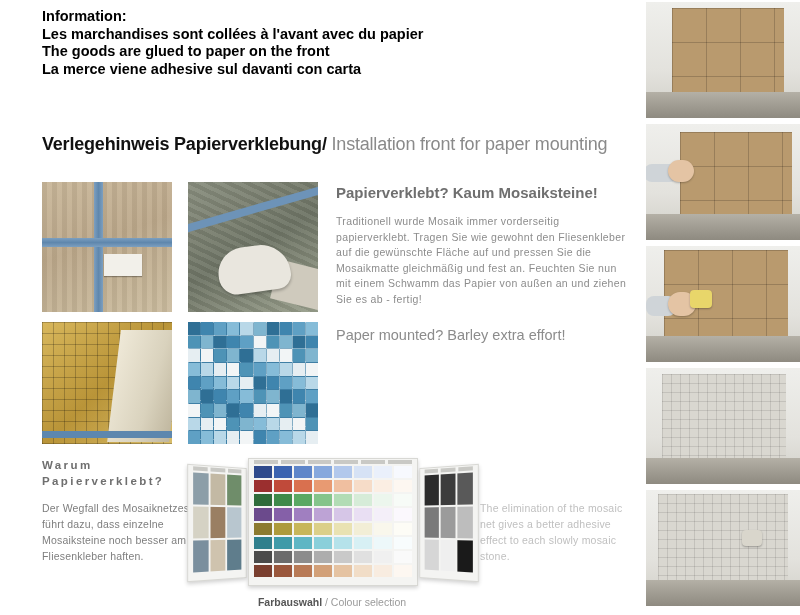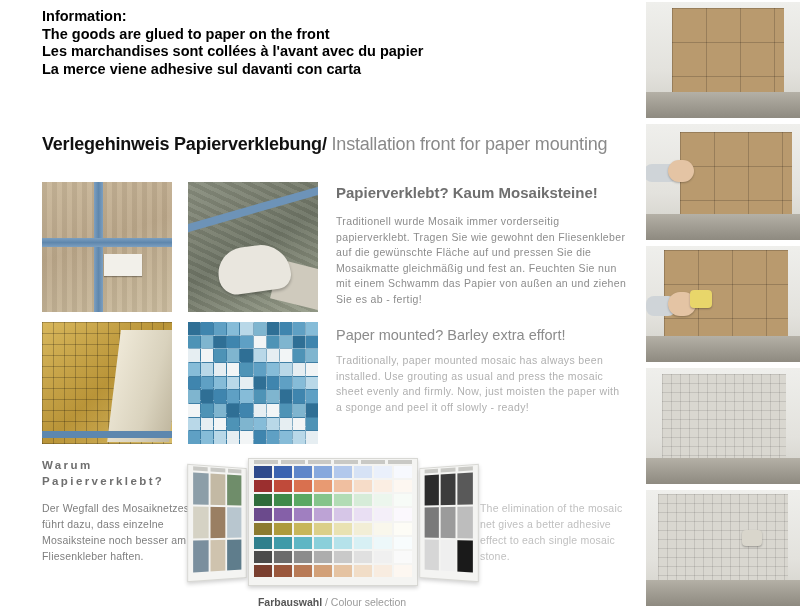--- a/index.html
+++ b/index.html
@@ -334,22 +334,22 @@
 </style>
 </head>
 <body>
 
 <div class="page">
 
   <div class="left-col">
 
     <div class="info-block">
       <div class="line">Information:</div>
+      <div class="line">Les marchandises sont collées à l'avant avec du papier</div>
       <div class="line">The goods are glued to paper on the front</div>
-      <div class="line">Les marchandises sont collées à l'avant avec du papier</div>
       <div class="line">La merce viene adhesive sul davanti con carta</div>
     </div>
 
     <div class="guide-title">
       <span class="de">Verlegehinweis Papierverklebung/</span><span class="en"> Installation front for paper mounting</span>
     </div>
 
     <div class="ph ph-1">
       <div class="bg"></div>
       <div class="tape-v"></div>
@@ -463,28 +463,25 @@
           <i style="background: rgb(134, 188, 216);"></i>
           <i style="background: rgb(185, 216, 232);"></i>
           <i style="background: rgb(230, 238, 242);"></i>
         </div>
     </div>
 
     <div class="txt-h1">Papierverklebt? Kaum Mosaiksteine!</div>
     <div class="txt-p1">Traditionell wurde Mosaik immer vorderseitig papierverklebt. Tragen Sie wie gewohnt den Fliesenkleber auf die gewünschte Fläche auf und pressen Sie die Mosaikmatte gleichmäßig und fest an. Feuchten Sie nun mit einem Schwamm das Papier von außen an und ziehen Sie es ab - fertig!</div>
 
     <div class="txt-h2">Paper mounted? Barley extra effort!</div>
-    <div class="txt-p2">Traditionally, paper mounted mosaic has always been installed.
-Use grouting as usual and press the mosaic sheet evenly and firmly.
-Now, just moisten the paper with a sponge and peel it off slowly - ready!</div>
 
     <div class="why-de-h">Warum Papierverklebt?</div>
     <div class="why-de-p">Der Wegfall des Mosaiknetzes führt dazu, dass einzelne Mosaiksteine noch besser am Fliesenkleber haften.</div>
 
-    <div class="why-en-p">The elimination of the mosaic net gives a better adhesive effect to each single mosaic stone.</div>
+    <div class="why-en-p">The elimination of the mosaic net gives a better adhesive effect to each slowly mosaic stone.</div>
 
     <div class="colour-box">
       <div class="panel panel-left">
         <div class="hdr">
             <u></u>
             <u></u>
             <u></u>
           </div>
         <div class="swatch-grid small" id="sw-left">
             <i style="background: rgb(140, 158, 168);"></i>

